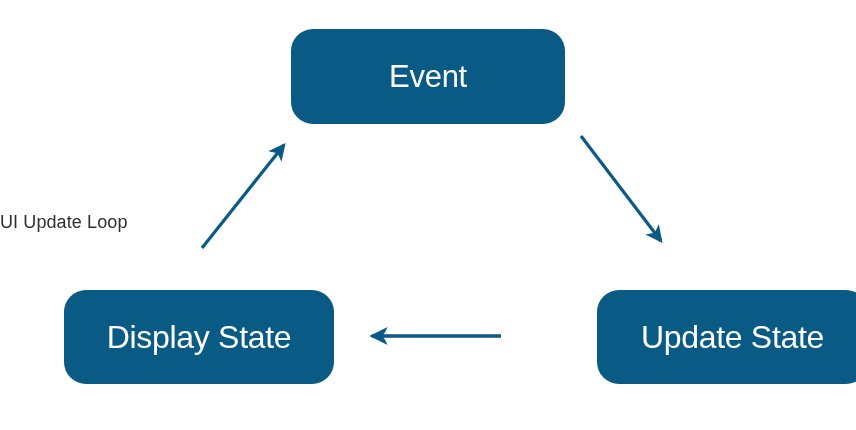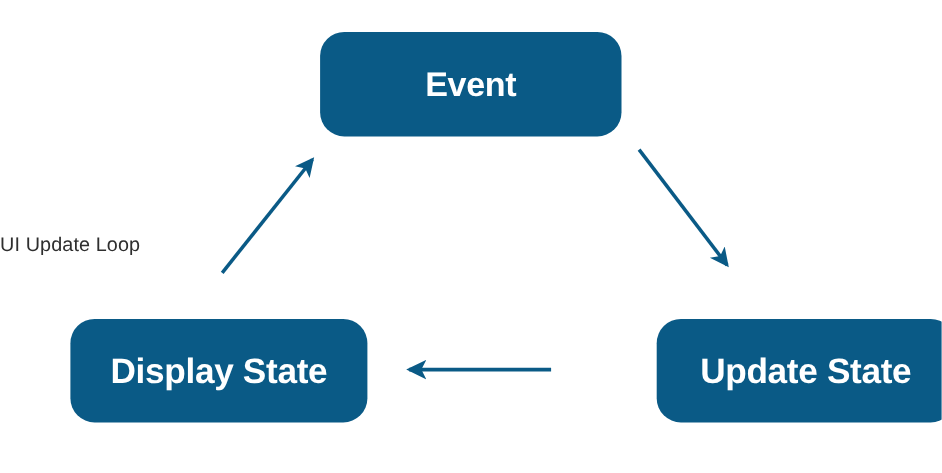--- a/index.html
+++ b/index.html
@@ -31,21 +31,21 @@
     display: flex;
     align-items: center;
     justify-content: center;
     background: #0a5a86;
     border-radius: 22px;
     box-sizing: border-box;
   }
   .node-label {
     color: #ffffff;
     font-family: "Liberation Sans", sans-serif;
-    font-weight: bold;
+    font-weight: normal;
     letter-spacing: -0.3px;
     line-height: 1;
     white-space: nowrap;
   }
   #node-event {
     left: 291px;
     top: 29px;
     width: 274px;
     height: 95px;
   }

